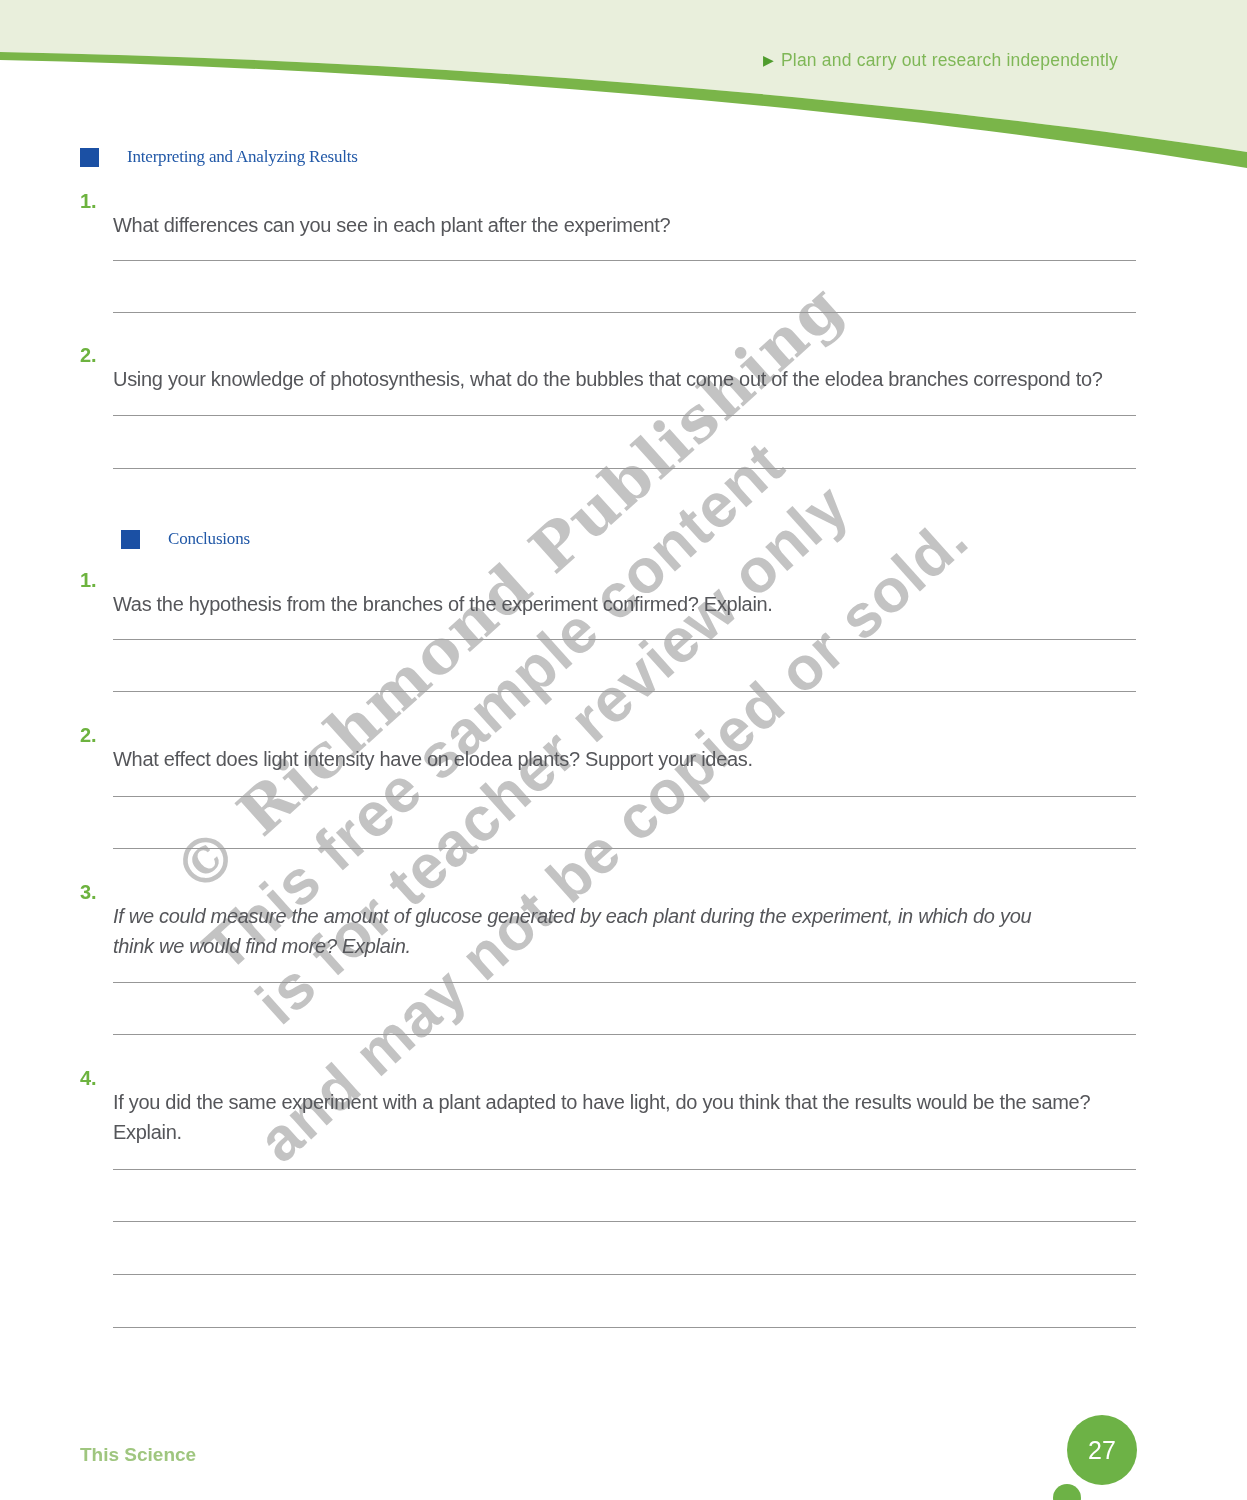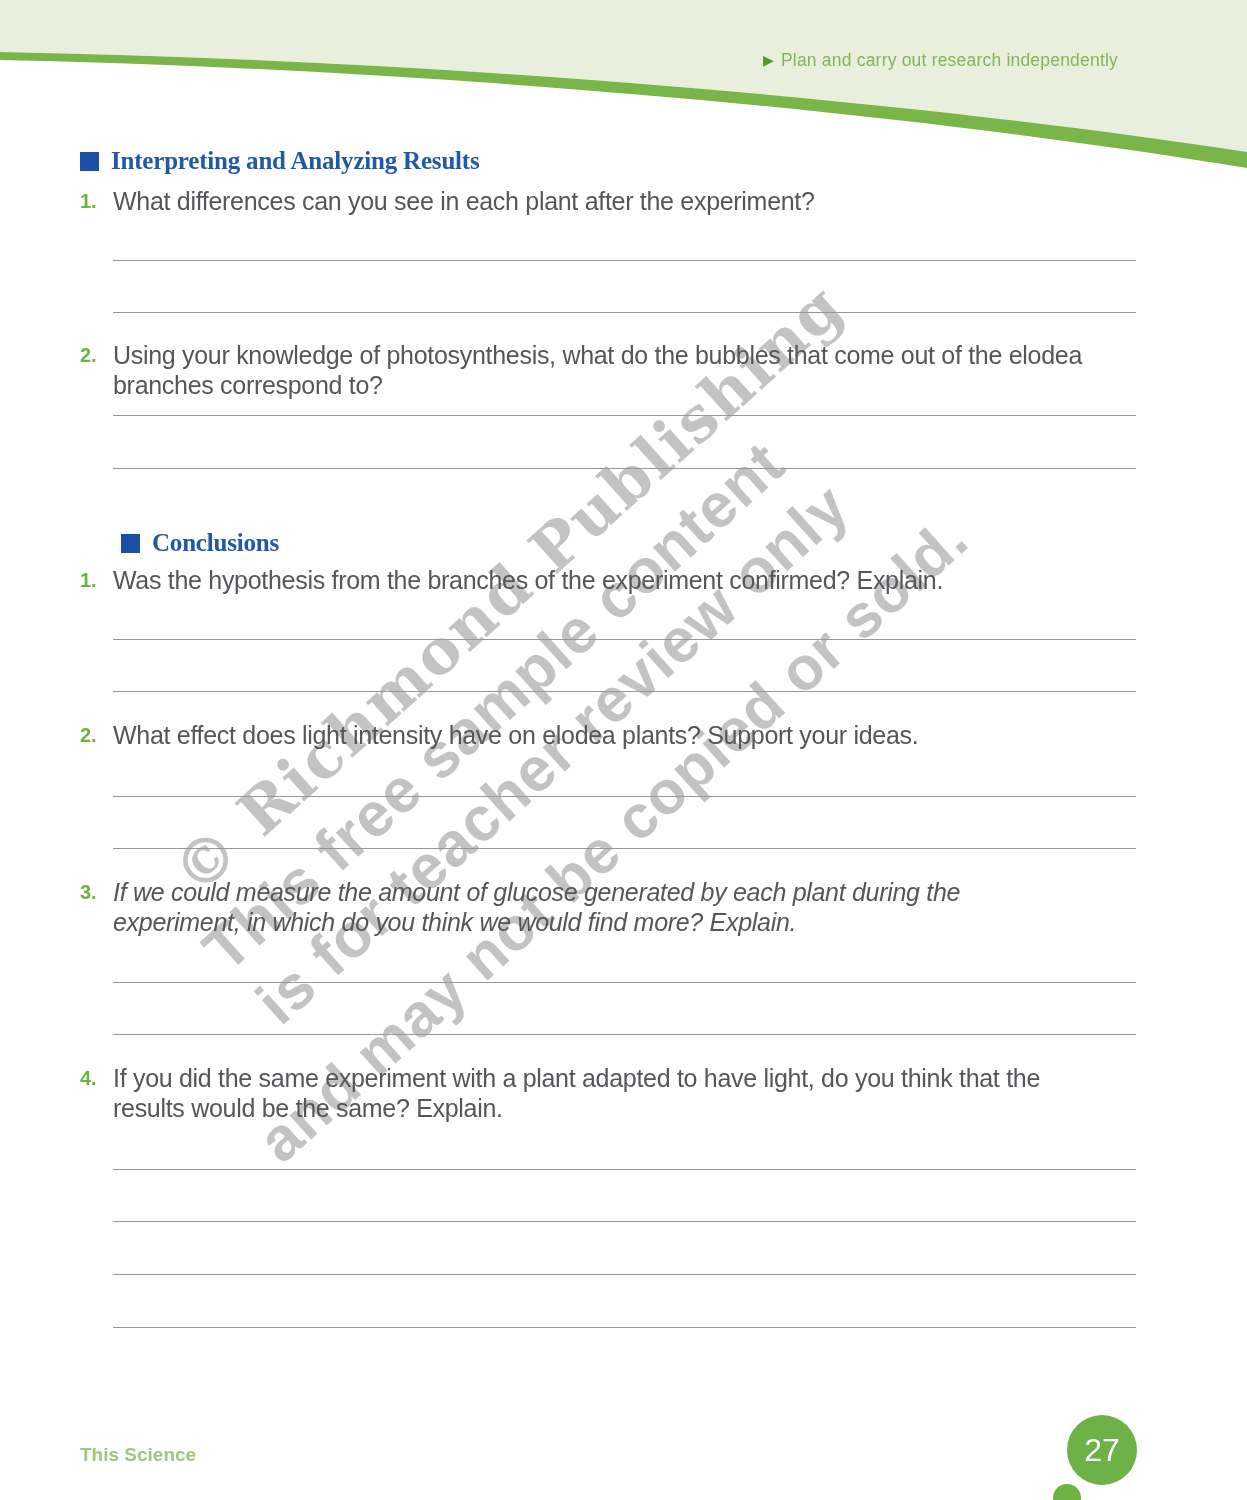--- a/index.html
+++ b/index.html
@@ -21,36 +21,36 @@
   }
   .wm1{left:183px;top:845px;font-size:62px;font-family:"DejaVu Serif","Liberation Serif",serif;letter-spacing:2px;}
   .wm2{left:213px;top:923px;font-size:62px;letter-spacing:1px;}
   .wm3{left:266px;top:976px;font-size:62px;letter-spacing:1px;}
   .wm4{left:268px;top:1115px;font-size:61px;letter-spacing:1px;}
   
   .content{position:absolute;top:0;left:0;width:100%;height:100%;z-index:2;}
   .sec-header{position:absolute;left:80px;display:flex;align-items:center;}
   .sq{width:19px;height:19px;background:#1b50a4;margin-right:12px;flex:none;}
   .sec-title{
-    font-family:"Liberation Serif",serif;font-weight:bold;color:#2158a7;
-    font-size:25px;letter-spacing:-0.2px;white-space:nowrap;
+    font-family:"Liberation Serif",serif;font-weight:normal;color:#2158a7;
+    font-size:17px;letter-spacing:-0.2px;white-space:nowrap;margin-left:16px;
   }
   .q{position:absolute;left:80px;display:flex;}
   .q-num{width:33px;font-weight:bold;color:#6db33f;font-size:20px;line-height:30px;flex:none;}
-  .q-text{color:#55565a;font-size:25px;line-height:30px;letter-spacing:-0.3px;}
+  .q-text{color:#55565a;font-size:20px;line-height:30px;letter-spacing:-0.3px;margin-top:24px;}
   .qw-full{width:1045px;}
   .qw-q3{width:960px;font-style:italic;}
   .qw-q4{width:1000px;}
   .ans{position:absolute;left:113px;width:1023px;border-top:1.4px solid #979797;}
   
   .footer-label{position:absolute;left:80px;top:1444px;font-weight:bold;font-size:19px;color:#9fc67f;}
   .page-circle{
     position:absolute;left:1067px;top:1415px;width:70px;height:70px;border-radius:50%;
     background:#6db246;color:#ffffff;display:flex;align-items:center;justify-content:center;
-    font-size:32px;
+    font-size:25px;
   }
   .page-dot{position:absolute;left:1053px;top:1484px;width:28px;height:28px;border-radius:50%;background:#6db246;}
 </style>
 </head>
 <body>
 
 <div class="page">
 
   <svg class="header-svg" width="1247" height="200" viewBox="0 0 1247 200">
     <path d="M0,0 L1247,0 L1247,152 C880,96 420,60 0,52 Z" fill="#e9efdc"></path>

